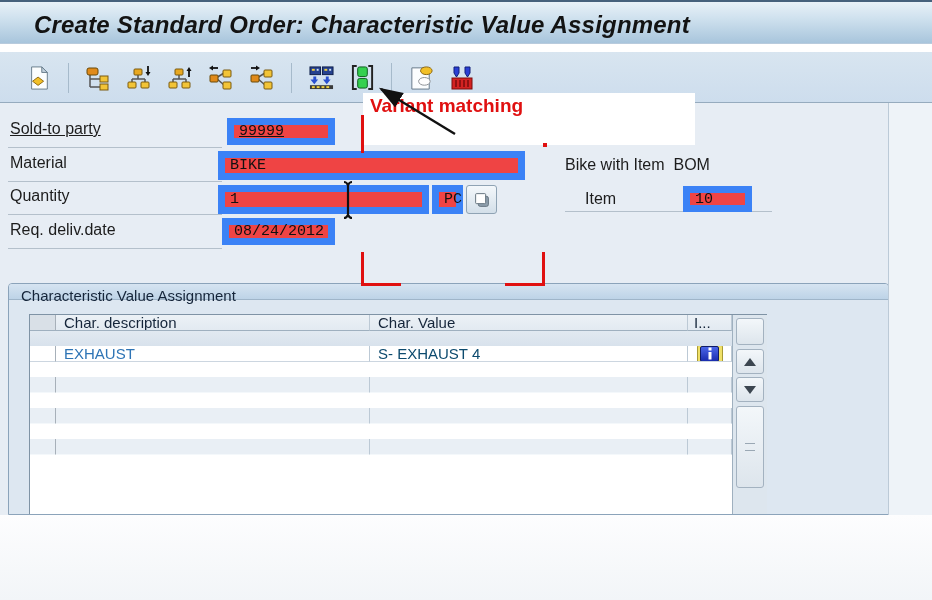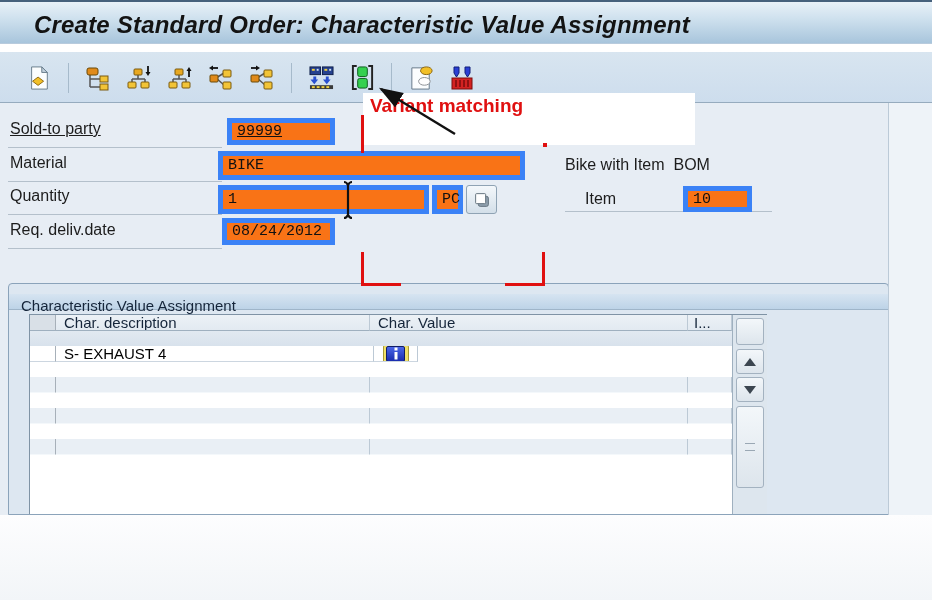--- a/index.html
+++ b/index.html
@@ -21,50 +21,50 @@
     background:transparent; border:none; cursor:pointer; }
   .tsep { width:1px; height:30px; background:#a6bacb; margin:0 3px; }
 
   
   .content { position:absolute; left:0; top:103px; width:932px; height:412px; background:#e7edf4; }
   .right-strip { position:absolute; left:888px; top:0; width:44px; height:412px;
     background:#eef3f8; border-left:1px solid #bccad7; }
 
   .flabel { position:absolute; font-size:16px; color:#1c1c1c; white-space:nowrap; }
   .hline { position:absolute; height:1px; background:#b4c0cb; }
-  .field { position:absolute; background:#f97316; border:5px solid #3b82f6;
+  .field { position:absolute; background:#ef4444; border:7px solid #3b82f6;
     font-family:"Liberation Mono", monospace; font-size:15px; color:#111;
     padding-left:5px; display:flex; align-items:center; white-space:pre; }
   .btn3d { position:absolute; background:linear-gradient(180deg,#f4f8fb 0%,#d3dfe9 100%);
     border:1px solid #8fa3b4; border-radius:3px; display:flex; align-items:center; justify-content:center; cursor:pointer; }
   .static-note { white-space:pre; }
 
   
   .groupbox { position:absolute; left:8px; top:180px; width:881px; height:232px;
     border:1px solid #8ba3ba; border-radius:4px 4px 0 0; background:#dde7f1; overflow:hidden; }
-  .gb-header { position:absolute; left:0; top:10px; width:100%; height:16px;
+  .gb-header { position:absolute; left:0; top:0; width:100%; height:16px;
     background:linear-gradient(180deg,#d6e4f1 0%,#bdd3e7 100%); border-bottom:1px solid #9fb5c9;padding-left:8px; }
   .gb-header span { position:absolute; left:12px; top:3px; font-size:15px; color:#15253a; }
 
   
   .vtable { position:absolute; left:20px; top:30px; width:738px; height:210px;
     background:#fff; border:1px solid #7f93a5; }
   .trow { display:flex; width:702px; height:31px; }
   .trow.head { background:linear-gradient(180deg,#ecf1f6 0%,#d8e2ec 100%); }
   .cell { height:16px; border-right:1px solid #bcc9d5; display:flex; align-items:center; overflow:hidden; }
   .c-sel { width:26px; background:linear-gradient(90deg,#e9edf0 0%,#cbd1d7 100%);
     border-bottom:1px solid #b2bac2; border-right:1px solid #a7b0b9; cursor:pointer; }
   .c-desc { width:314px; padding-left:8px; }
   .c-val  { width:318px; padding-left:8px; }
   .c-info { width:44px; justify-content:center; }
   .trow.head .cell { border-bottom:1px solid #9fb0bf; font-size:15px; color:#15253a; }
   .trow.data .cell { border-bottom:1px solid #ccd6e0; background:#fff; font-size:15px; }
   .trow.empty .cell { border-bottom:1px solid #f4f8fb; background:#e9eff5; }
   .t-blue { color:#2e74b5; }
-  .t-red  { color:#000000; }
+  .t-red  { color:#0c4a6e; }
 
   .infobtn { width:26px; height:22px; background:#f0e068; border:1px solid #a89a35; border-radius:4px;
     display:flex; align-items:center; justify-content:center; cursor:pointer; }
   .infobtn .inner { width:19px; height:16px; border-radius:2px;
     background:linear-gradient(180deg,#4a66e8 0%,#1a2cae 100%); border:1px solid #101c66;
     display:flex; align-items:center; justify-content:center; }
 
   
   .vscroll { position:absolute; left:702px; top:0; width:35px; height:210px;
     background:#dde6ee; border-left:1px solid #9fb0bf; }
@@ -250,20 +250,21 @@
       <div class="vtable">
         <div class="trow head">
           <div class="cell c-sel" style="background:#d9e0e7;cursor:default;"></div>
           <div class="cell c-desc">Char. description</div>
           <div class="cell c-val">Char. Value</div>
           <div class="cell c-info" style="justify-content:flex-start;padding-left:6px;">I...</div>
         </div>
 
         <div class="trow data">
           <div class="cell c-sel"></div>
+          <div class="cell c-desc t-blue">EXHAUST</div>
           <div class="cell c-val t-red">S- EXHAUST 4</div>
           <div class="cell c-info">
             <div class="infobtn">
               <div class="inner">
                 <svg width="10" height="13" viewBox="0 0 10 13">
                     <rect x="3.5" y="0.5" width="3" height="3" fill="#fff"></rect>
                     <rect x="3.5" y="5" width="3" height="7.5" fill="#fff"></rect>
                   </svg>
               </div>
             </div>

